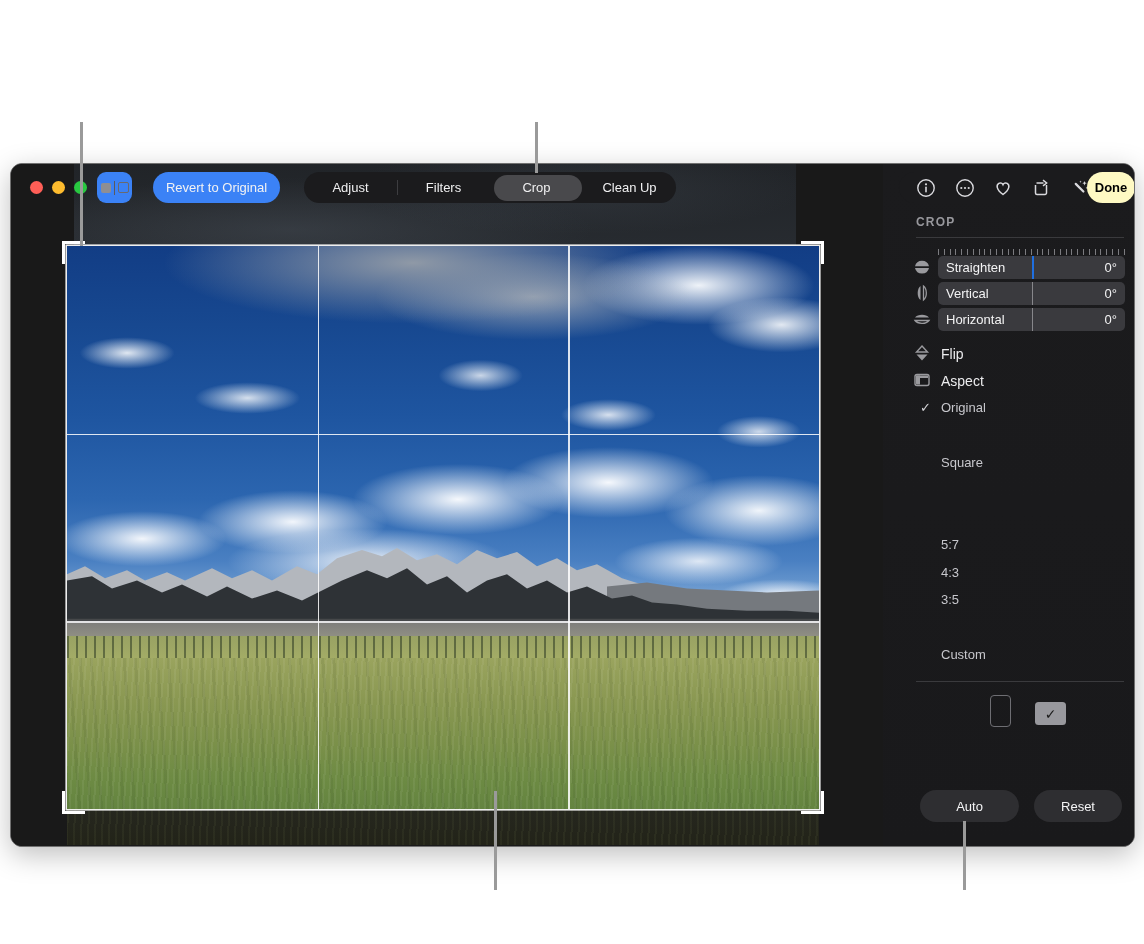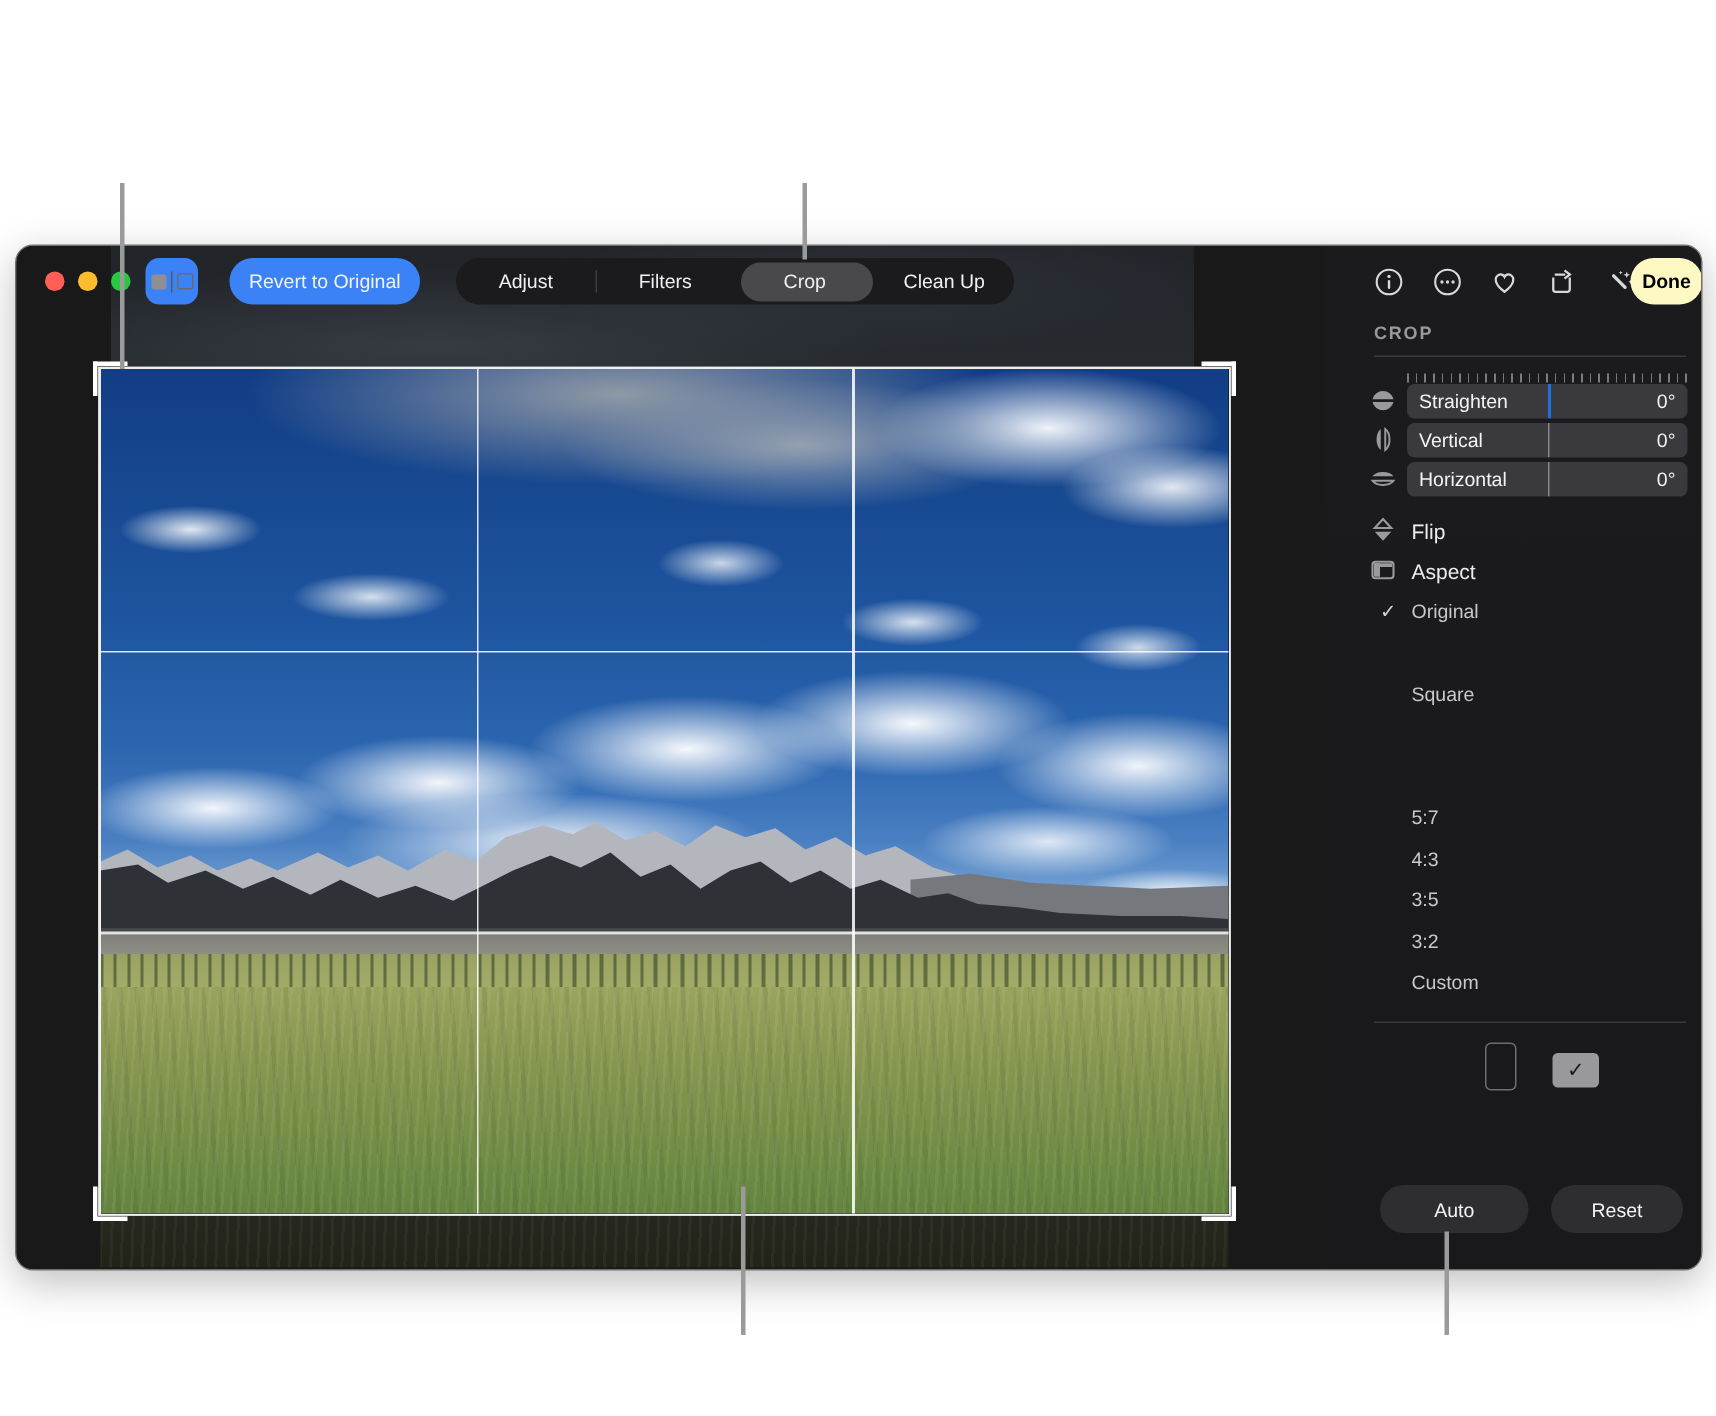--- a/index.html
+++ b/index.html
@@ -287,24 +287,20 @@
         <span class="olabel">5:7</span>
     </div>
     <div class="aspect-opt" style="top:395px">
       <span class="chk"></span>
         <span class="olabel">4:3</span>
     </div>
     <div class="aspect-opt" style="top:422px">
       <span class="chk"></span>
         <span class="olabel">3:5</span>
     </div>
-    <div class="aspect-opt" style="top:450px">
-      <span class="chk"></span>
-        <span class="olabel">3:2</span>
-    </div>
     <div class="aspect-opt" style="top:477px">
       <span class="chk"></span>
         <span class="olabel">Custom</span>
     </div>
 
     <div class="sb-hr hr2"></div>
 
     <div class="ori-portrait"></div>
     <div class="ori-landscape">
       <span>✓</span>

